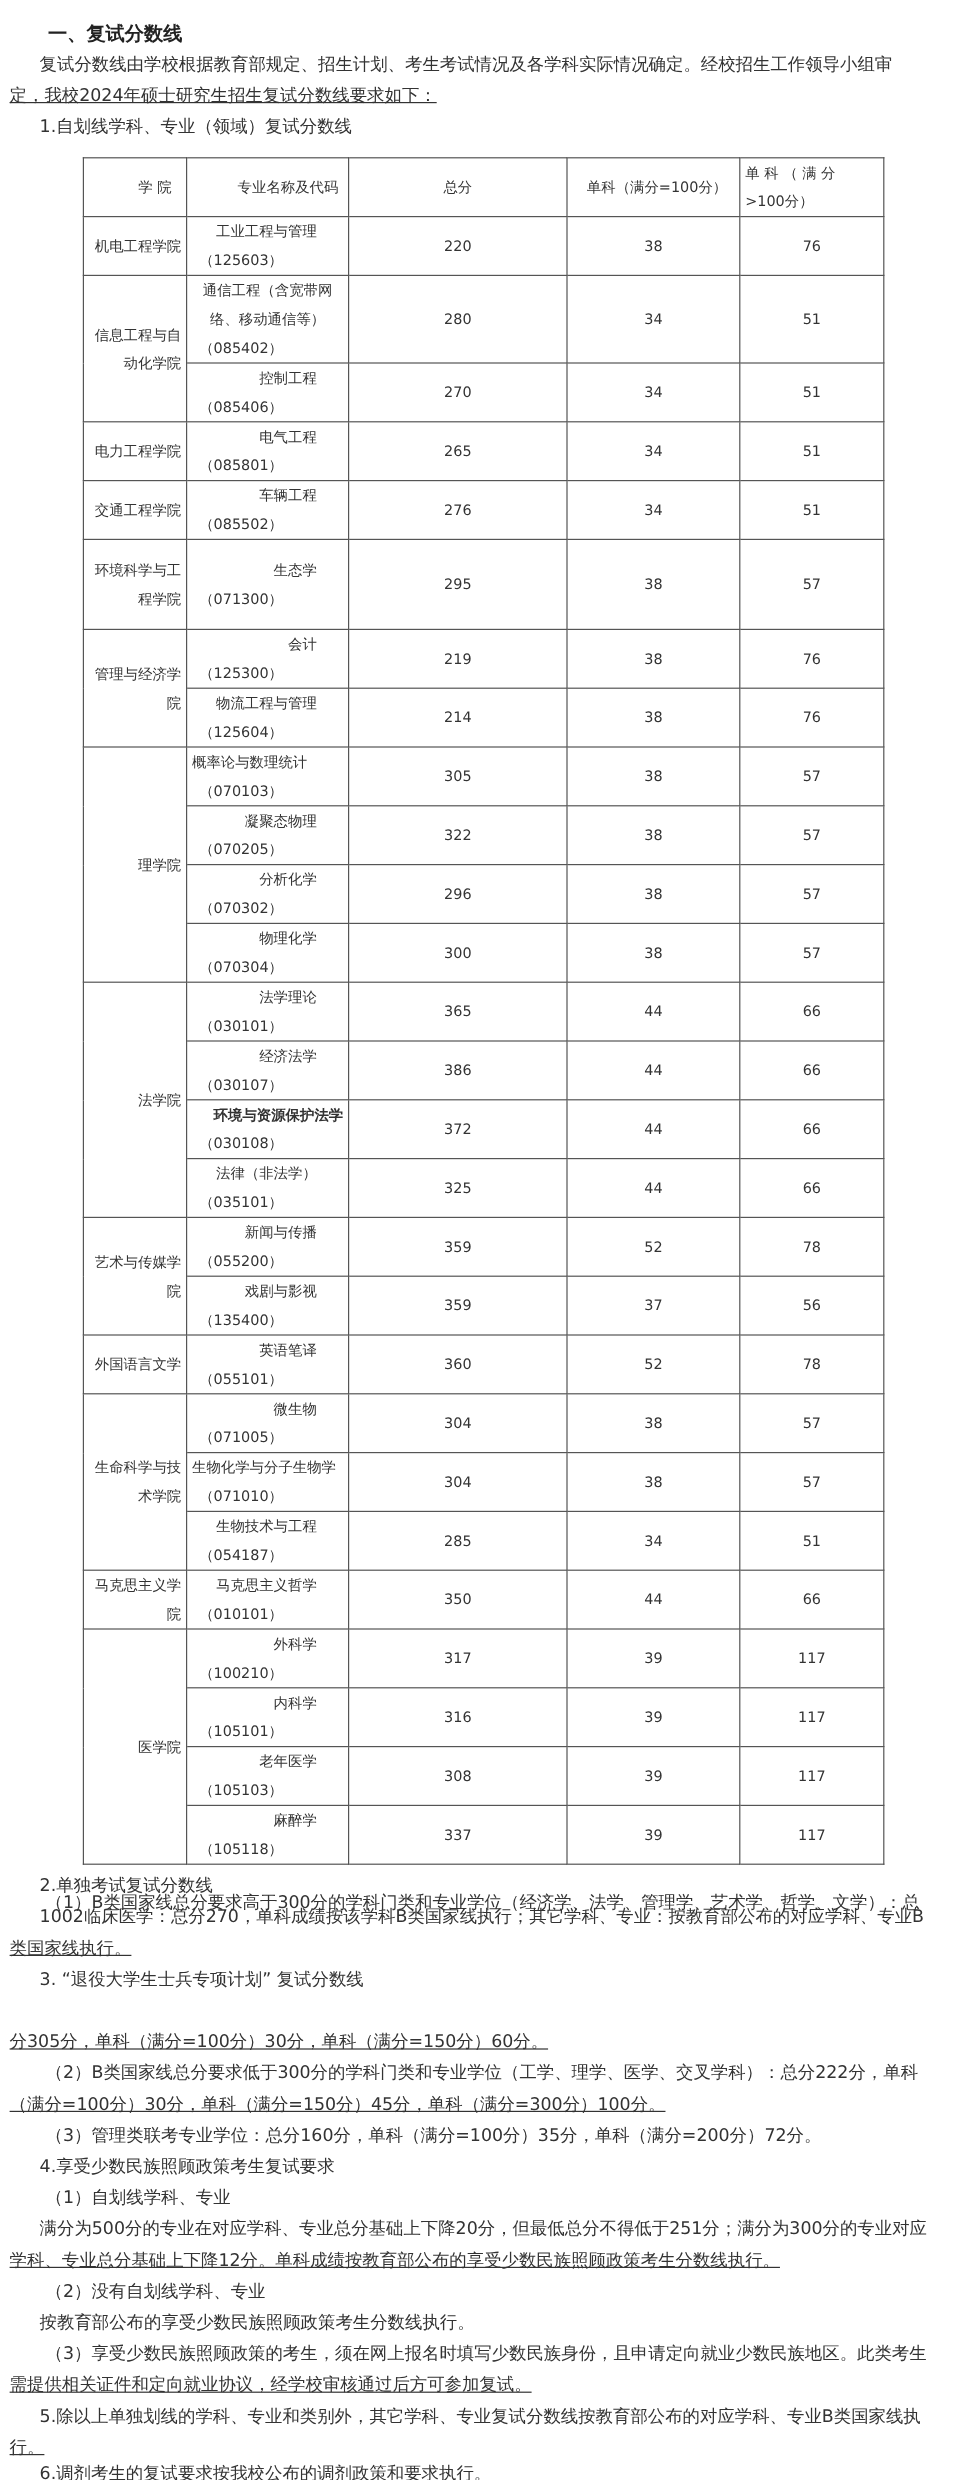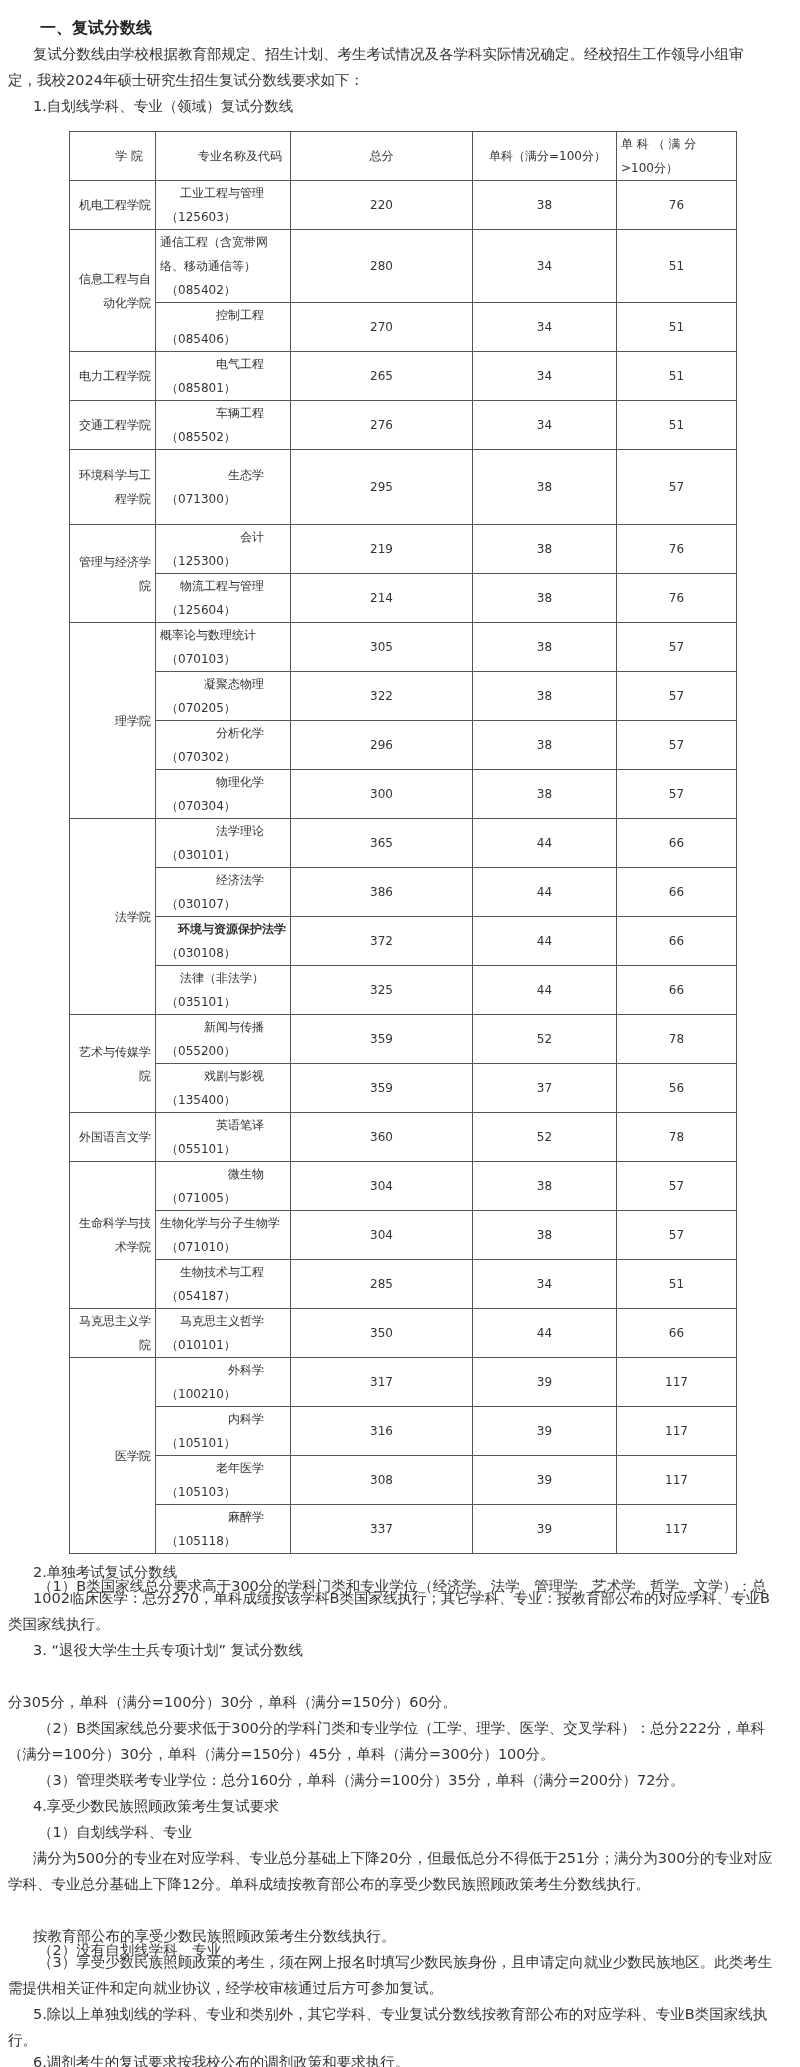--- a/index.html
+++ b/index.html
@@ -5,21 +5,21 @@
   html, body { margin: 0; padding: 0; background: #ffffff; }
   body {
     width: 800px; height: 2067px; position: relative; overflow: hidden;
     font-family: "DejaVu Sans", "Liberation Sans", sans-serif;
     color: #333333; font-size: 14.5px;
   }
   .line { position: absolute; left: 0; white-space: nowrap; line-height: 20px; }
   .h1 { left: 40px; top: 18px; font-weight: bold; font-size: 16px; color: #222; }
   .ind { left: 33px; }
   .ind2 { left: 38px; }
-  .flush { left: 8px; }
+  .flush { left: 8px; text-decoration: underline; }
 
   table.scores {
     position: absolute; left: 69px; top: 131px; width: 667px;
     border-collapse: collapse; table-layout: fixed;
     font-size: 12px; color: #333;
   }
   table.scores td {
     border: 1px solid #555; padding: 0 4px; vertical-align: middle;
     line-height: 24px; height: 48px; box-sizing: border-box;
   }
@@ -63,21 +63,21 @@
           <span class="major-name">工业工程与管理</span>
           <span class="major-code">（125603）</span>
         </td>
         <td class="num">220</td>
         <td class="num">38</td>
         <td class="num">76</td>
       </tr>
       <tr>
         <td class="college tall" rowspan="2">信息工程与自动化学院</td>
         <td class="major tall">
-          <span class="major-name" style="text-align: left; padding-right: 0px; white-space: normal;">通信工程（含宽带网络、移动通信等）</span>
+          <span class="major-name" style="text-align: center; padding-right: 0px; white-space: normal;">通信工程（含宽带网络、移动通信等）</span>
           <span class="major-code">（085402）</span>
         </td>
         <td class="num tall">280</td>
         <td class="num tall">34</td>
         <td class="num tall">51</td>
       </tr>
       <tr>
         <td class="major">
           <span class="major-name">控制工程</span>
           <span class="major-code">（085406）</span>
@@ -322,19 +322,19 @@
 <div class="line ind" style="top:1640px">3. “退役大学生士兵专项计划” 复试分数线</div>
 <div class="line ind2" style="top:1576px">（1）B类国家线总分要求高于300分的学科门类和专业学位（经济学、法学、管理学、艺术学、哲学、文学）：总</div>
 <div class="line flush" style="top:1692px">分305分，单科（满分=100分）30分，单科（满分=150分）60分。</div>
 <div class="line ind2" style="top:1718px">（2）B类国家线总分要求低于300分的学科门类和专业学位（工学、理学、医学、交叉学科）：总分222分，单科</div>
 <div class="line flush" style="top:1744px">（满分=100分）30分，单科（满分=150分）45分，单科（满分=300分）100分。</div>
 <div class="line ind2" style="top:1770px">（3）管理类联考专业学位：总分160分，单科（满分=100分）35分，单科（满分=200分）72分。</div>
 <div class="line ind" style="top:1796px">4.享受少数民族照顾政策考生复试要求</div>
 <div class="line ind2" style="top:1822px">（1）自划线学科、专业</div>
 <div class="line ind" style="top:1848px">满分为500分的专业在对应学科、专业总分基础上下降20分，但最低总分不得低于251分；满分为300分的专业对应</div>
 <div class="line flush" style="top:1874px">学科、专业总分基础上下降12分。单科成绩按教育部公布的享受少数民族照顾政策考生分数线执行。</div>
-<div class="line ind2" style="top:1940px">（2）没有自划线学科、专业</div>
+<div class="line ind2" style="top:1900px">（2）没有自划线学科、专业</div>
 <div class="line ind" style="top:1926px">按教育部公布的享受少数民族照顾政策考生分数线执行。</div>
 <div class="line ind2" style="top:1952px">（3）享受少数民族照顾政策的考生，须在网上报名时填写少数民族身份，且申请定向就业少数民族地区。此类考生</div>
 <div class="line flush" style="top:1978px">需提供相关证件和定向就业协议，经学校审核通过后方可参加复试。</div>
 <div class="line ind" style="top:2004px">5.除以上单独划线的学科、专业和类别外，其它学科、专业复试分数线按教育部公布的对应学科、专业B类国家线执</div>
 <div class="line flush" style="top:2030px">行。</div>
 <div class="line ind" style="top:2052px">6.调剂考生的复试要求按我校公布的调剂政策和要求执行。</div>
 
 </body></html>

